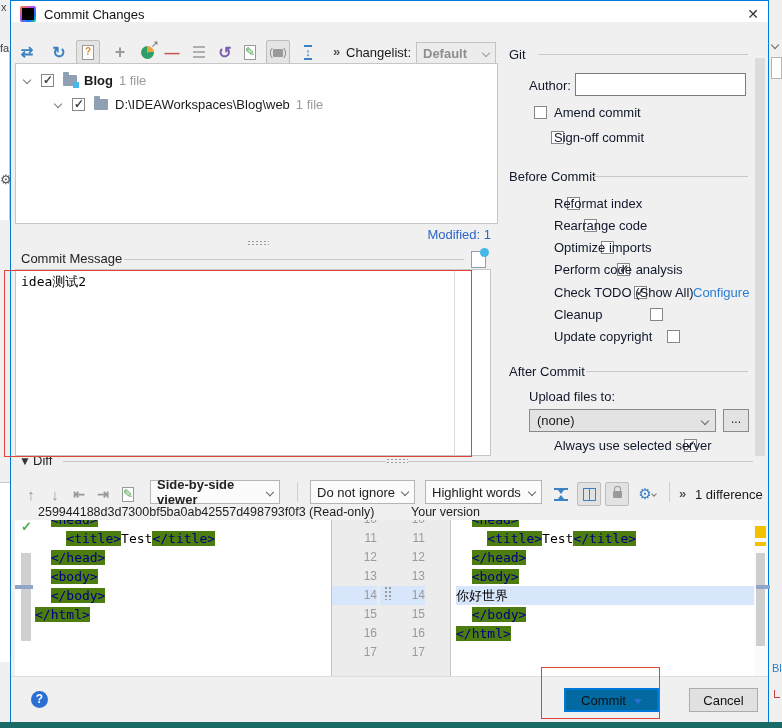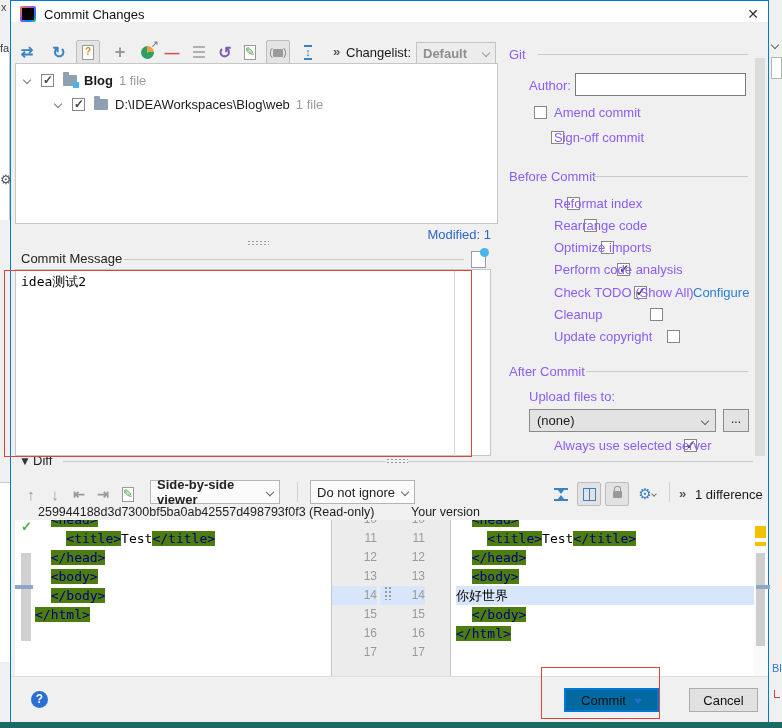--- a/index.html
+++ b/index.html
@@ -64,21 +64,21 @@
   
   .msgbox { left:4px; top:268px; width:476px; height:187px; background:#fff; border:1px solid #c6c6c6; font-family:"DejaVu Sans Mono",monospace; font-size:13px; padding:3px 5px; color:#000; }
   .msg-scroll-line { left:443px; top:268px; width:1px; height:187px; background:#d9d9d9; }
   .hist-icon { left:460px; top:250px; width:15px; height:17px; background:#fff; border:1px solid #8fa0b4; position:absolute; }
   .hist-icon::after { content:""; position:absolute; right:-4px; top:-4px; width:9px; height:9px; border-radius:50%; background:#47b7e8; }
 
   
   .anno { border:1.5px solid #e0433a; background:transparent; z-index:50; }
 
   
-  .rp-label { position:absolute; font-size:13px; color:#8b5cf6; }
+  .rp-label { position:absolute; font-size:13px; color:#0f172a; }
   .link { color:#2a7fd4; }
   .input { background:#fff; border:1px solid #7a7a7a; }
   .combo { background:#e3e3e3; border:1px solid #8a8a8a; display:flex; align-items:center; justify-content:space-between; padding:0 7px; font-size:13px; }
   .btn-more { background:#e3e3e3; border:1px solid #8a8a8a; text-align:center; font-size:12px; line-height:18px; }
   .opt-scrollbar { left:744px; top:57px; width:10px; height:398px; background:#dcdcdc; }
 
   
   .dd { position:absolute; top:479px; height:24px; background:#fbfbfb; border:1px solid #b5b5b5; display:flex; align-items:center; justify-content:space-between; padding:0 6px; font-size:13px; color:#222; }
   .sep { position:absolute; top:481px; width:1px; height:20px; background:#d0d0d0; }
   .dtbi { position:absolute; top:481px; width:24px; height:24px; display:flex; align-items:center; justify-content:center; font-size:14px; }
@@ -278,20 +278,24 @@
     </span>
   <div class="dd" style="left:139px;width:130px;font-weight:bold;">
     <span>Side-by-side viewer</span>
       <span class="chev"></span>
   </div>
   <div class="sep" style="left:286px;"></div>
   <div class="dd" style="left:299px;width:105px;">
     <span>Do not ignore</span>
       <span class="chev"></span>
   </div>
+  <div class="dd" style="left:414px;width:117px;">
+    <span>Highlight words</span>
+      <span class="chev"></span>
+  </div>
   <span class="dtbi" style="left:538px;">
       <span class="clps"></span>
     </span>
   <span class="dtbi pressed" style="left:566px;">
       <span class="twopanel"></span>
     </span>
   <span class="dtbi pressed" style="left:594px;">
       <span class="lock"></span>
     </span>
   <span class="dtbi" style="left:622px;width:28px;">

